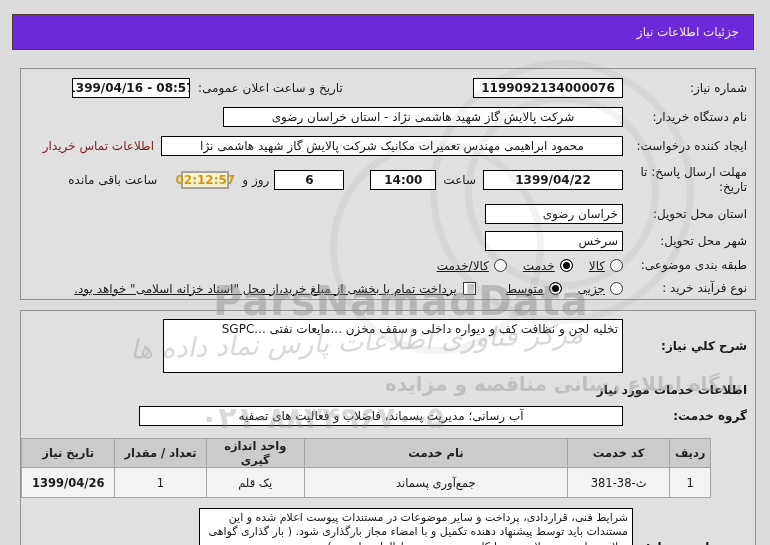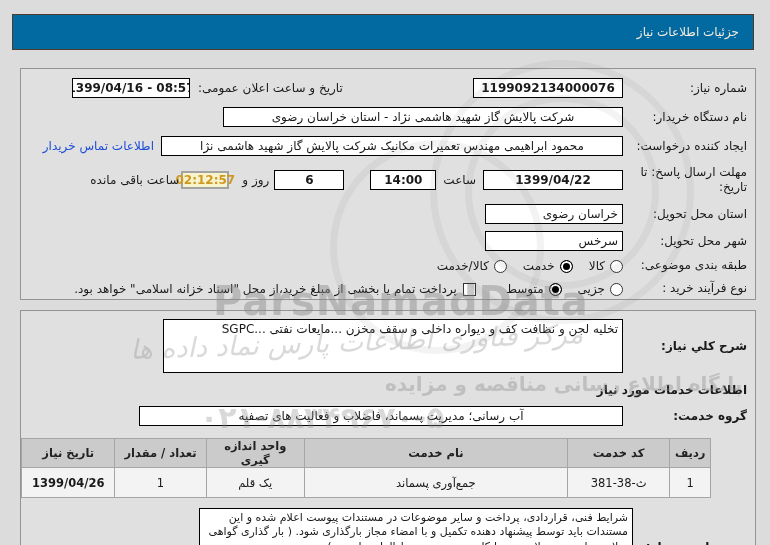--- a/index.html
+++ b/index.html
@@ -7,21 +7,21 @@
     width:770px;height:545px;overflow:hidden;position:relative;
     background:#dcdcdc;
     font-family:"DejaVu Sans", sans-serif;
     font-size:12px;color:#1a1a1a;
     direction:rtl;
   }
   .ltr{direction:ltr;unicode-bidi:embed;font-weight:bold;}
   
   .header-bar{
     position:absolute;left:12px;top:14px;width:742px;height:36px;
-    background:#0369a1;border:1px solid #4d3d28;
+    background:#6d28d9;border:1px solid #4d3d28;
     display:flex;align-items:center;
     color:#f3ecdc;font-size:12px;padding:0 14px;box-sizing:border-box;
   }
   
   .panel{
     position:absolute;left:20px;width:736px;
     background:#e0e0e0;border:1px solid #949494;box-sizing:border-box;
   }
   #panel-details{top:68px;height:232px;padding:9px 8px 4px;}
   #panel-services{top:310px;height:300px;padding:8px 8px 4px;}
@@ -31,27 +31,27 @@
   .tbox{
     background:#fff;border:1px solid #000;height:20px;box-sizing:border-box;
     display:flex;align-items:center;justify-content:center;overflow:hidden;white-space:nowrap;
   }
   .tbox.alignr{justify-content:flex-start;padding-right:4px;}
   .tarea{
     background:#fff;border:1px solid #000;box-sizing:border-box;
     padding:2px 4px;overflow:hidden;line-height:1.3;
   }
   .push{margin-right:auto;}
-  .link{color:#1d4ed8;cursor:pointer;margin-right:7px;white-space:nowrap;}
+  .link{color:#7f1d1d;cursor:pointer;margin-right:7px;white-space:nowrap;}
   .count{
     width:48px;height:18px;box-sizing:border-box;flex:none;
     background:#f7f3cd;border:2px solid #a3a3a3;color:#cf9820;
     display:flex;align-items:center;justify-content:center;
   }
-  .rgroup{display:inline-flex;align-items:flex-end;margin-left:16px;}
+  .rgroup{display:inline-flex;align-items:center;margin-left:16px;text-decoration:underline;}
   .radio{
     width:13px;height:13px;border:1px solid #333;border-radius:50%;
     background:#fff;flex:none;margin-left:5px;box-sizing:border-box;
   }
   .radio.checked{background:#000;border-color:#000;box-shadow:inset 0 0 0 2px #fff;}
   .chk{width:13px;height:13px;border:1px solid #333;background:#fff;flex:none;margin-left:6px;box-sizing:border-box;}
   .section-heading{font-weight:bold;margin:4px 0 9px;}
   
   .svc-table{border-collapse:collapse;width:690px;margin:12px 36px 10px 2px;background:#f3f3f3;}
   .svc-table th,.svc-table td{border:1px solid #a5a5a5;text-align:center;padding:0 3px;}
@@ -92,21 +92,21 @@
     </div>
 
     <div class="frow">
       <span class="flabel">مهلت ارسال پاسخ: تا تاریخ:</span>
       <div class="tbox ltr" style="width:140px;">1399/04/22</div>
       <span style="margin:0 7px;">ساعت</span>
       <div class="tbox ltr" style="width:66px;">14:00</div>
       <div class="tbox ltr" style="width:70px;margin-right:26px;">6</div>
       <span style="margin:0 5px;">روز و</span>
       <div class="count ltr" style="margin-right:8px;">02:12:57</div>
-      <span style="margin-right:2px;">ساعت باقی مانده</span>
+      <span style="margin-right:24px;">ساعت باقی مانده</span>
     </div>
 
     <div class="frow" style="margin-bottom:7px;">
       <span class="flabel">استان محل تحویل:</span>
       <div class="tbox alignr" style="width:138px;">خراسان رضوی</div>
     </div>
 
     <div class="frow" style="margin-bottom:7px;">
       <span class="flabel">شهر محل تحویل:</span>
       <div class="tbox alignr" style="width:138px;">سرخس</div>

